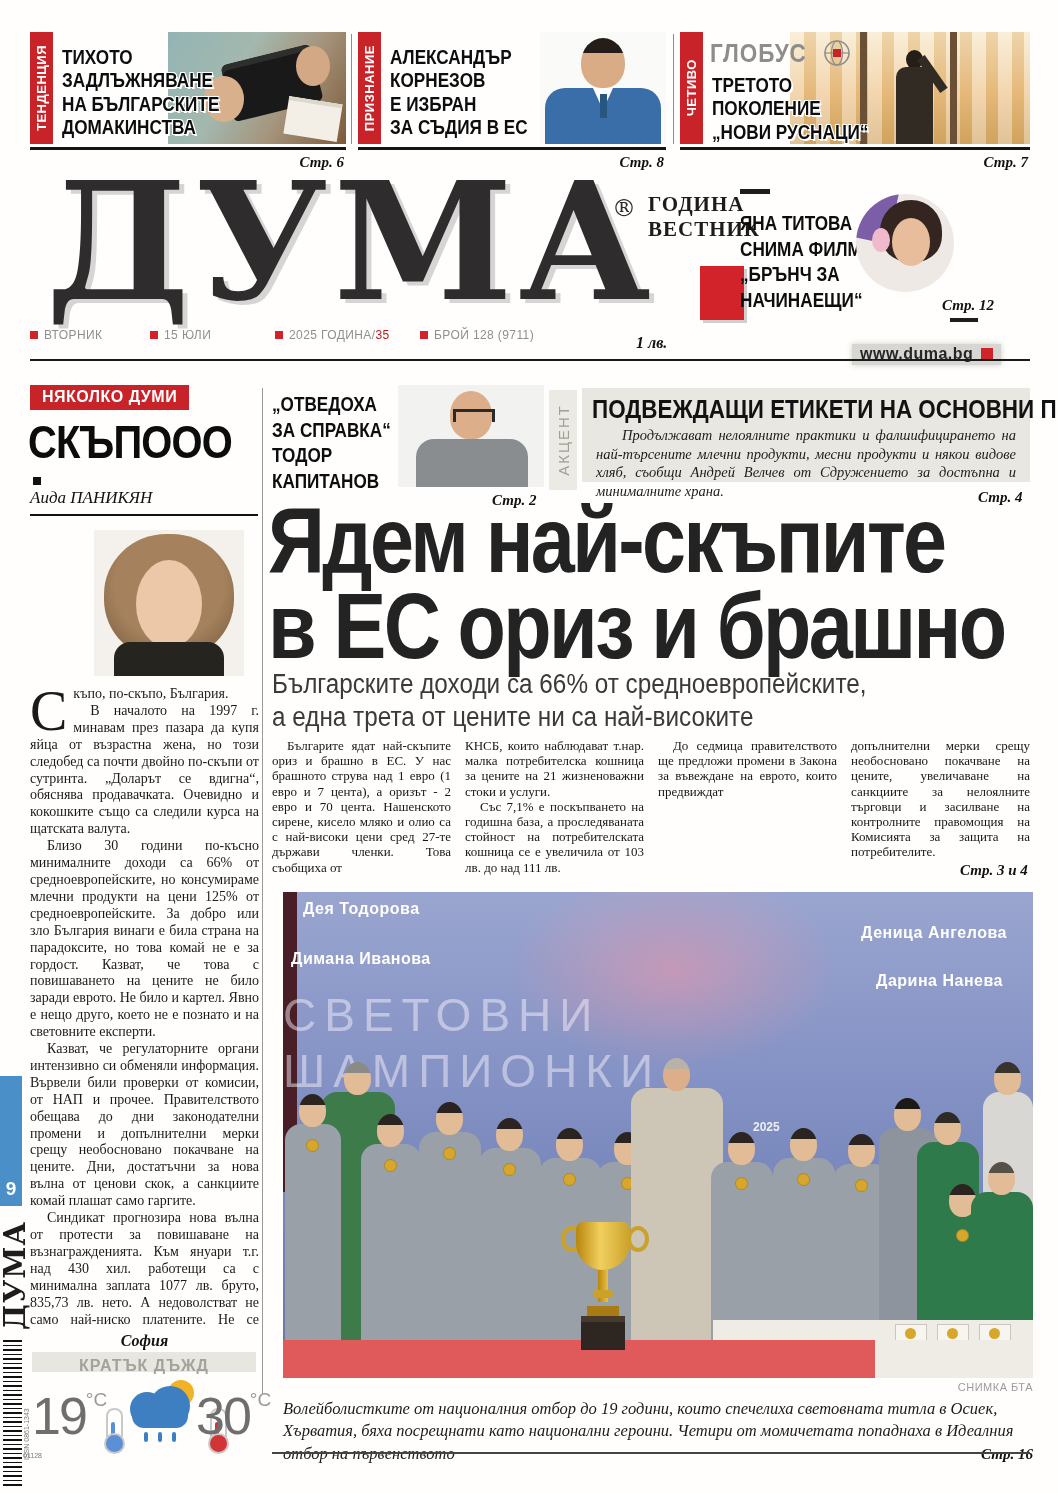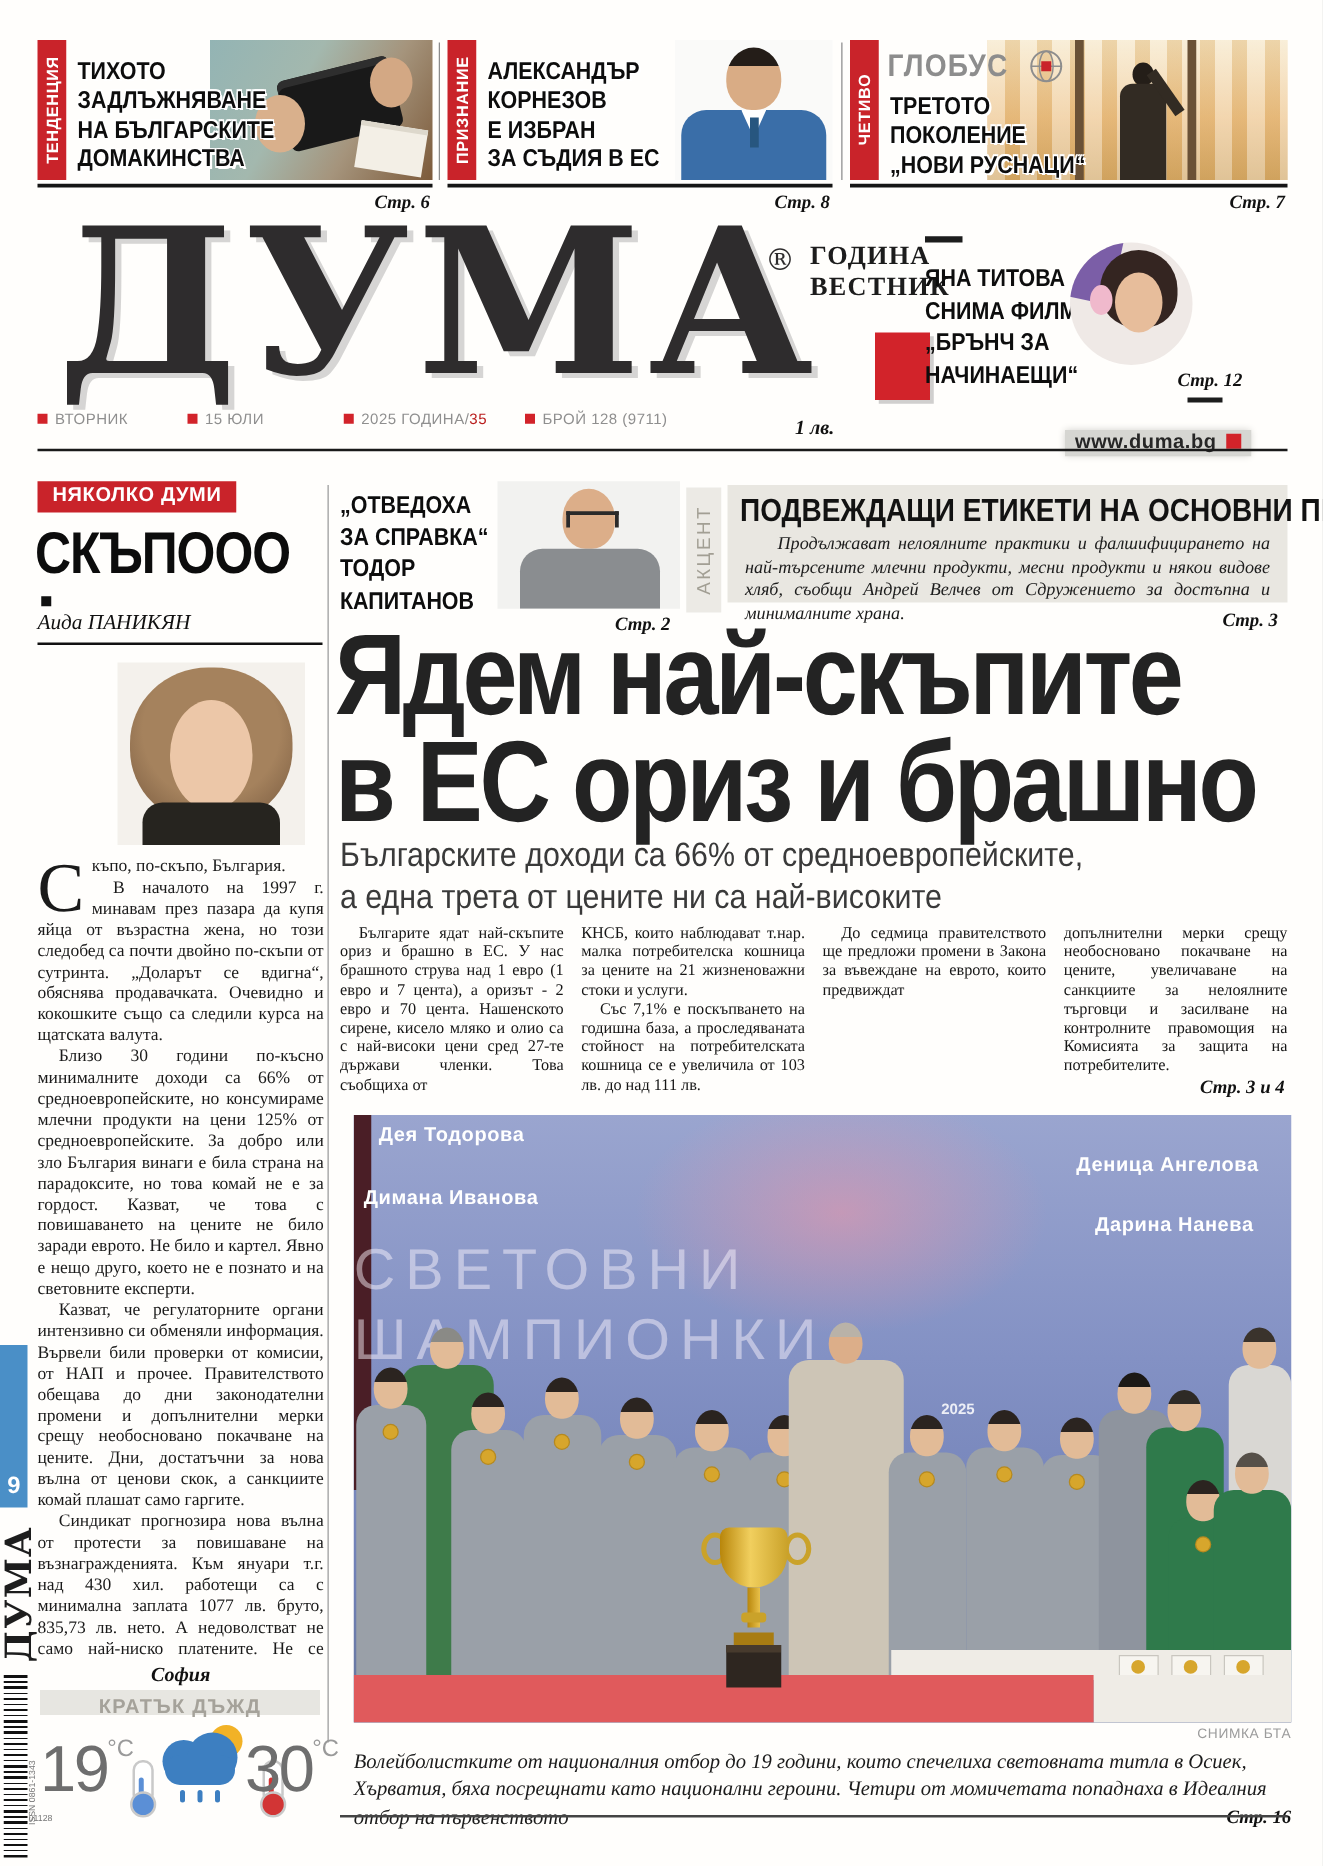--- a/index.html
+++ b/index.html
@@ -356,21 +356,21 @@
   </div>
   <div id="kap-page" class="pageref">Стр. 2</div>
 
   <div id="accent-strip">
       <span>АКЦЕНТ</span>
     </div>
   <div id="accent-box">
     <div id="accent-title">ПОДВЕЖДАЩИ ЕТИКЕТИ НА ОСНОВНИ ПРОДУКТИ</div>
     <div id="accent-text">Продължават нелоялните практики и фалшифицирането на най-търсените млечни продукти, месни продукти и някои видове хляб, съобщи Андрей Велчев от Сдружението за достъпна и минималните храна.</div>
   </div>
-  <div id="accent-page" class="pageref">Стр. 3</div>
+  <div id="accent-page" class="pageref">Стр. 4</div>
 
   <div id="lead-hl">
     <div>Ядем най-скъпите</div>
     <div>в ЕС ориз и брашно</div>
   </div>
   <div id="lead-sub">
     <div>Българските доходи са 66% от средноевропейските,</div>
     <div>а една трета от цените ни са най-високите</div>
   </div>
   <div class="lead-col" style="left:272px">

